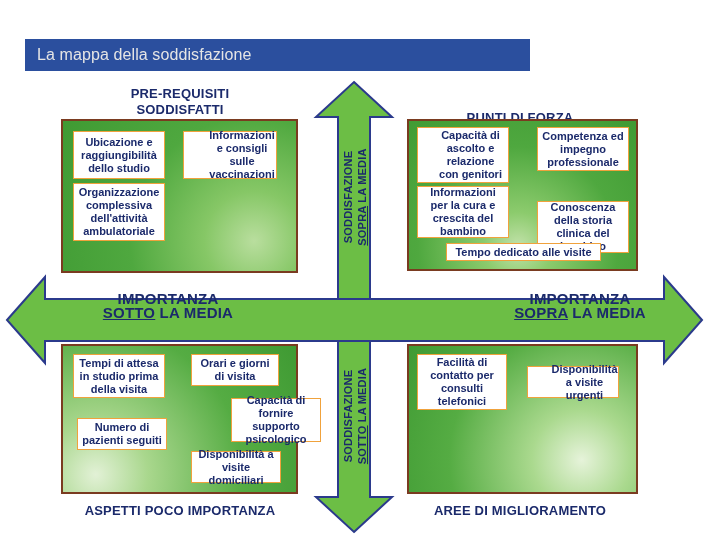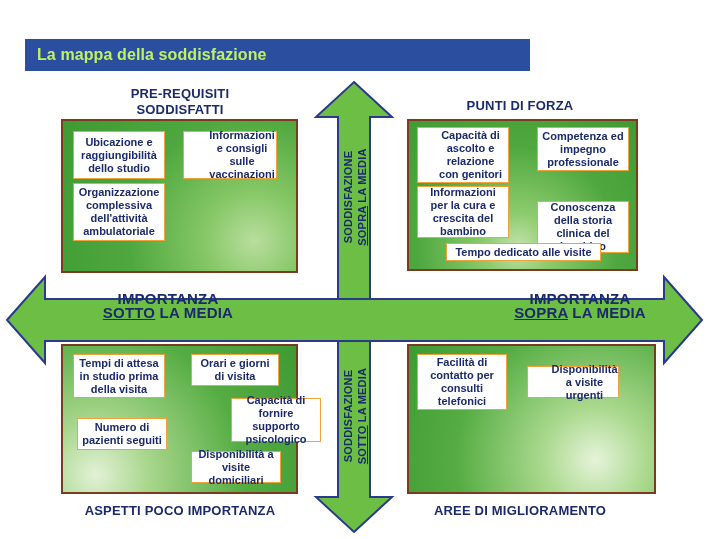--- a/index.html
+++ b/index.html
@@ -14,21 +14,21 @@
     overflow:hidden;
   }
 
   
   #title-bar{
     position:absolute;left:25px;top:39px;width:505px;height:32px;
     background:#2b4f9e;
     display:flex;align-items:center;
   }
   #title-text{
-    color:#bef264;font-size:16px;font-weight:700;
+    color:#e5e5e5;font-size:16px;font-weight:400;
     padding-left:12px;letter-spacing:.1px;
     white-space:nowrap;
   }
 
   
   #arrow-layer{position:absolute;left:0;top:0;width:709px;height:539px;}
 
   
   .quad{
     position:absolute;
@@ -37,21 +37,21 @@
   }
   #quad-tl{left:61px;top:119px;width:237px;height:154px;
     background:
       radial-gradient(circle at 82% 80%, #b9de9e 0%, #86c766 22%, #4fa83f 55%, #3f9a33 100%);}
   #quad-tr{left:407px;top:119px;width:231px;height:152px;
     background:
       radial-gradient(circle at 48% 85%, #c3e2ab 0%, #8ccb6d 20%, #4fa83f 58%, #3f9a33 100%);}
   #quad-bl{left:61px;top:344px;width:237px;height:150px;
     background:
       radial-gradient(circle at 14% 88%, #e2f1d6 0%, #a9d78d 22%, #55ac43 62%, #3f9a33 100%);}
-  #quad-br{left:407px;top:344px;width:249px;height:150px;
+  #quad-br{left:407px;top:344px;width:231px;height:150px;
     background:
       radial-gradient(circle at 76% 78%, #e6f3da 0%, #aad98e 24%, #55ac43 64%, #3f9a33 100%);}
 
   
   .chip{
     position:absolute;
     background:#ffffff;
     border:1px solid #f0a23c;
     color:#1b2a6b;
     font-size:11px;
@@ -68,21 +68,21 @@
     position:absolute;
     color:#1b2a6b;
     font-size:13px;
     font-weight:bold;
     text-align:center;
     line-height:16px;
     letter-spacing:.2px;
     white-space:pre-line;
   }
   #head-tl{left:60px;top:86px;width:240px;}
-  #head-tr{left:400px;top:98px;width:240px;}
+  #head-tr{left:400px;top:110px;width:240px;}
   #head-bl{left:60px;top:503px;width:240px;}
   #head-br{left:400px;top:503px;width:240px;}
 
   
   .axis-lbl{
     position:absolute;
     color:#1b2a6b;font-size:15px;font-weight:bold;
     text-align:center;line-height:14px;letter-spacing:.2px;
   }
   .axis-lbl u{text-decoration:underline;}

